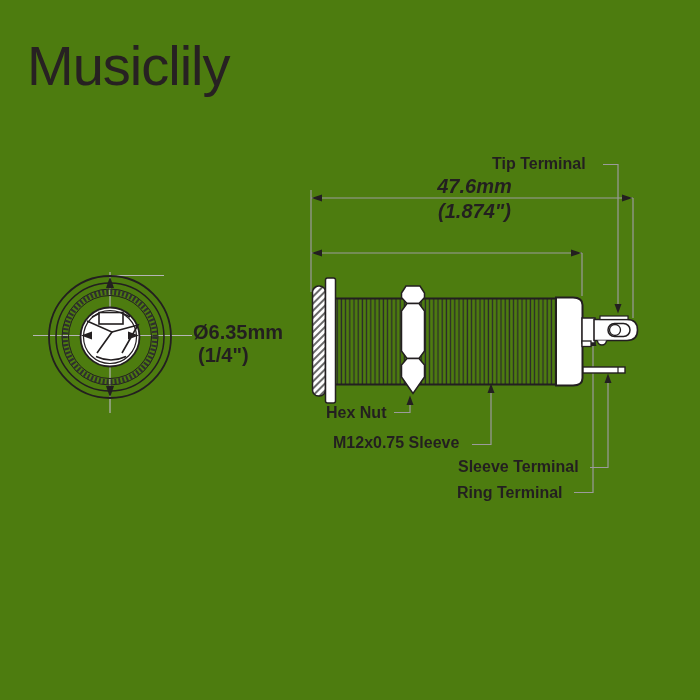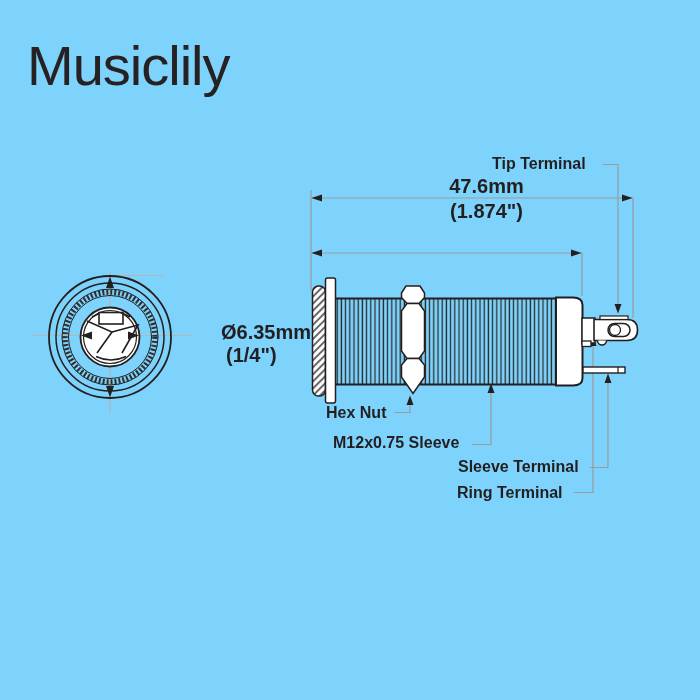--- a/index.html
+++ b/index.html
@@ -1,17 +1,17 @@
 <!DOCTYPE html>
 <html><head>
 <meta charset="utf-8">
 <style>
   html,body{margin:0;padding:0;background:#ffffff;}
   .stage{
-    position:relative;width:700px;height:700px;background:#7dd3fc;overflow:hidden;
+    position:relative;width:700px;height:700px;background:#4d7c0f;overflow:hidden;
     font-family:"Liberation Sans",sans-serif;color:#231f20;
   }
   .drawing-svg{position:absolute;left:0;top:0;}
   .logo{
     position:absolute;left:27px;top:33px;font-size:56px;font-weight:400;
     letter-spacing:-1px;color:#272122;
   }
   .dim-label{
     position:absolute;font-size:20px;font-weight:700;line-height:23px;color:#231f20;
     white-space:nowrap;
@@ -130,26 +130,26 @@
       <g>
         <rect x="583" y="367" width="42" height="6" fill="#ffffff" stroke="#231f20" stroke-width="1.4"></rect>
         <line x1="618" y1="367" x2="618" y2="373" stroke="#231f20" stroke-width="1.2"></line>
       </g>
     </g>
   </svg>
 
   <div class="logo">Musiclily</div>
 
 
-  <div class="dim-label" style="left:193px;top:321px;margin-left:28px;">
+  <div class="dim-label" style="left:193px;top:321px;">
     <div>Ø6.35mm</div>
     <div style="padding-left:5px;">(1/4")</div>
   </div>
 
-  <div class="dim-label dim-center" style="left:414px;top:177px;width:145px;line-height:19px;">
+  <div class="dim-label dim-center" style="left:402px;top:177px;width:145px;line-height:19px;font-style:italic;">
     <div>47.6mm</div>
     <div style="margin-top:6px;">(1.874")</div>
   </div>
 
 
   <div class="part-label" style="left:492px;top:155px;">Tip Terminal</div>
   <div class="part-label" style="left:326px;top:404px;text-align:right;">Hex Nut</div>
   <div class="part-label" style="left:333px;top:434px;">M12x0.75 Sleeve</div>
   <div class="part-label" style="left:458px;top:458px;">Sleeve Terminal</div>
   <div class="part-label" style="left:457px;top:484px;">Ring Terminal</div>

